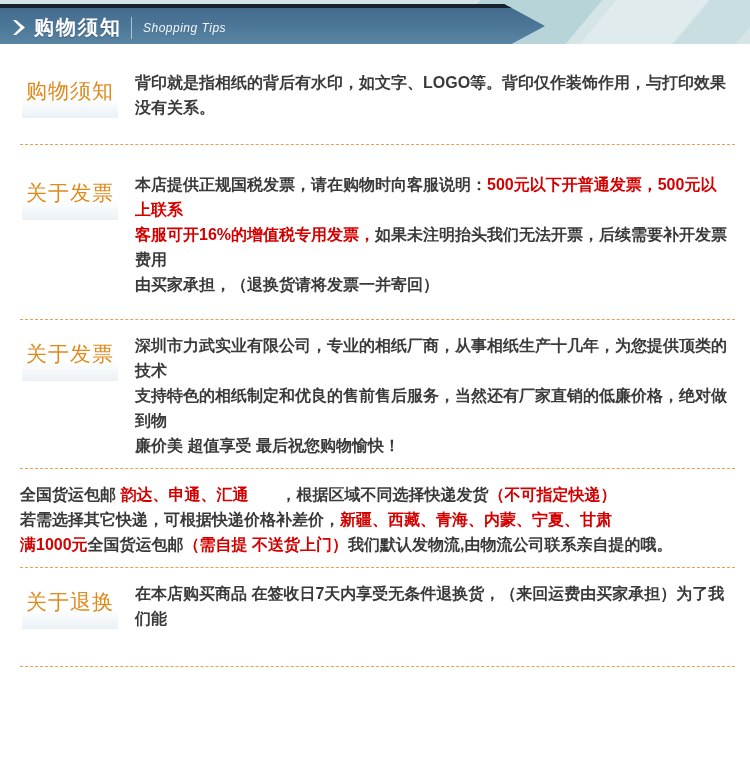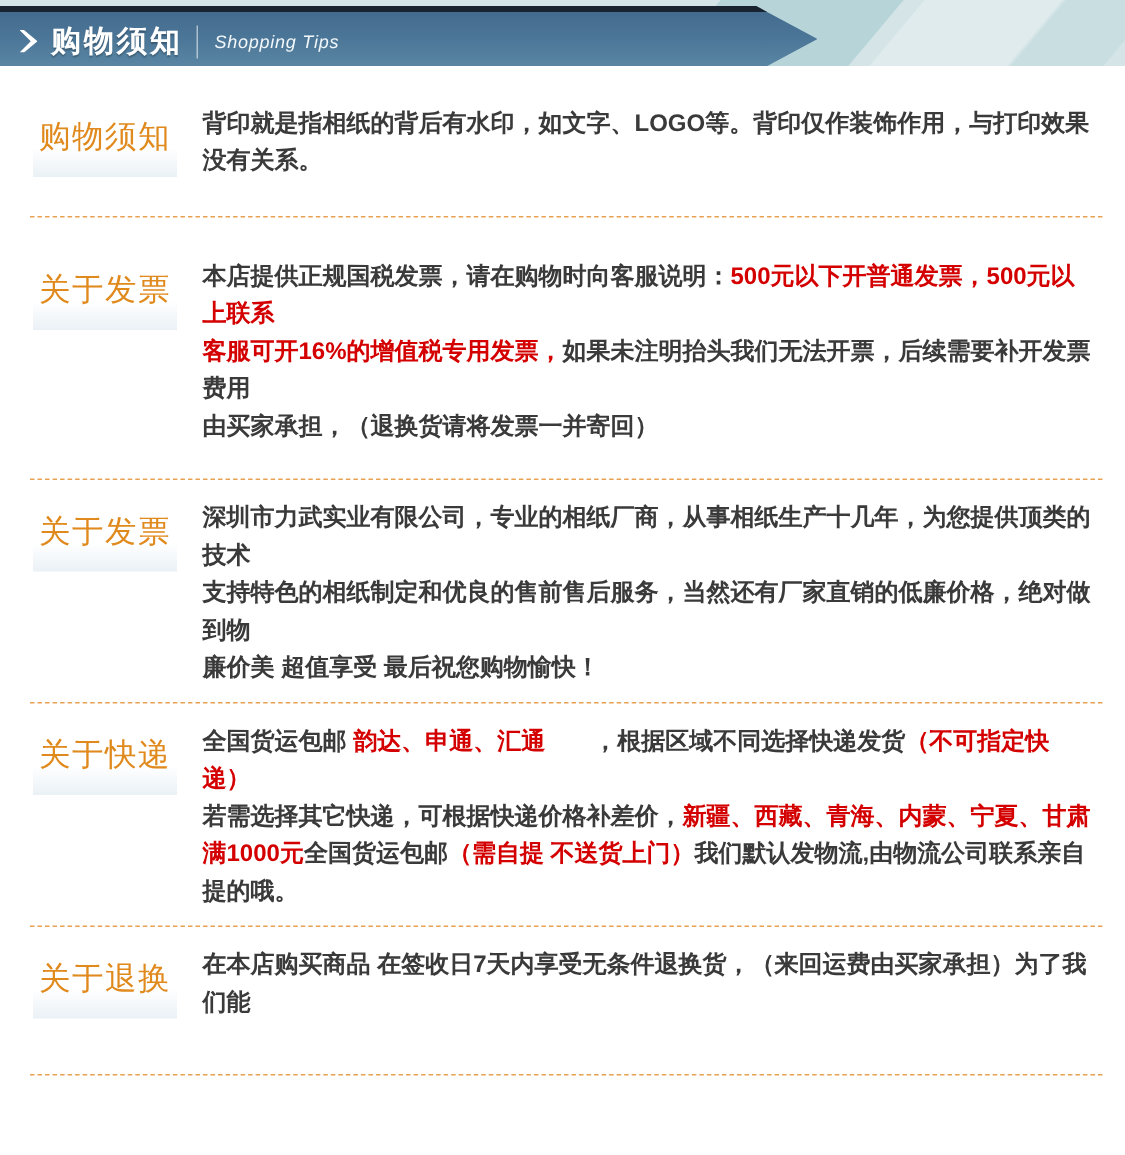--- a/index.html
+++ b/index.html
@@ -82,23 +82,20 @@
       </section>
       <section class="tip-section">
         <div class="label-col">
           <div class="label-box">关于发票</div>
         </div>
         <div class="text-col">
           <p><span class="">深圳市力武实业有限公司，专业的相纸厂商，从事相纸生产十几年，为您提供顶类的技术</span><br><span class="">支持特色的相纸制定和优良的售前售后服务，当然还有厂家直销的低廉价格，绝对做到物</span><br><span class="">廉价美 超值享受 最后祝您购物愉快！</span></p>
         </div>
       </section>
       <section class="tip-section">
-        <div class="label-col">
-          <div class="label-box">关于快递</div>
-        </div>
         <div class="text-col">
           <p><span class="">全国货运包邮 </span><span class="red">韵达、申通、汇通</span><span class="">　　，根据区域不同选择快递发货</span><span class="red">（不可指定快递）</span><br><span class="">若需选择其它快递，可根据快递价格补差价，</span><span class="red">新疆、西藏、青海、内蒙、宁夏、甘肃</span><br><span class="red">满1000元</span><span class="">全国货运包邮</span><span class="red">（需自提 不送货上门）</span><span class="">我们默认发物流,由物流公司联系亲自提的哦。</span></p>
         </div>
       </section>
       <section class="tip-section">
         <div class="label-col">
           <div class="label-box">关于退换</div>
         </div>
         <div class="text-col">
           <p><span class="">在本店购买商品 在签收日7天内享受无条件退换货，（来回运费由买家承担）为了我们能</span><br><br></p>

